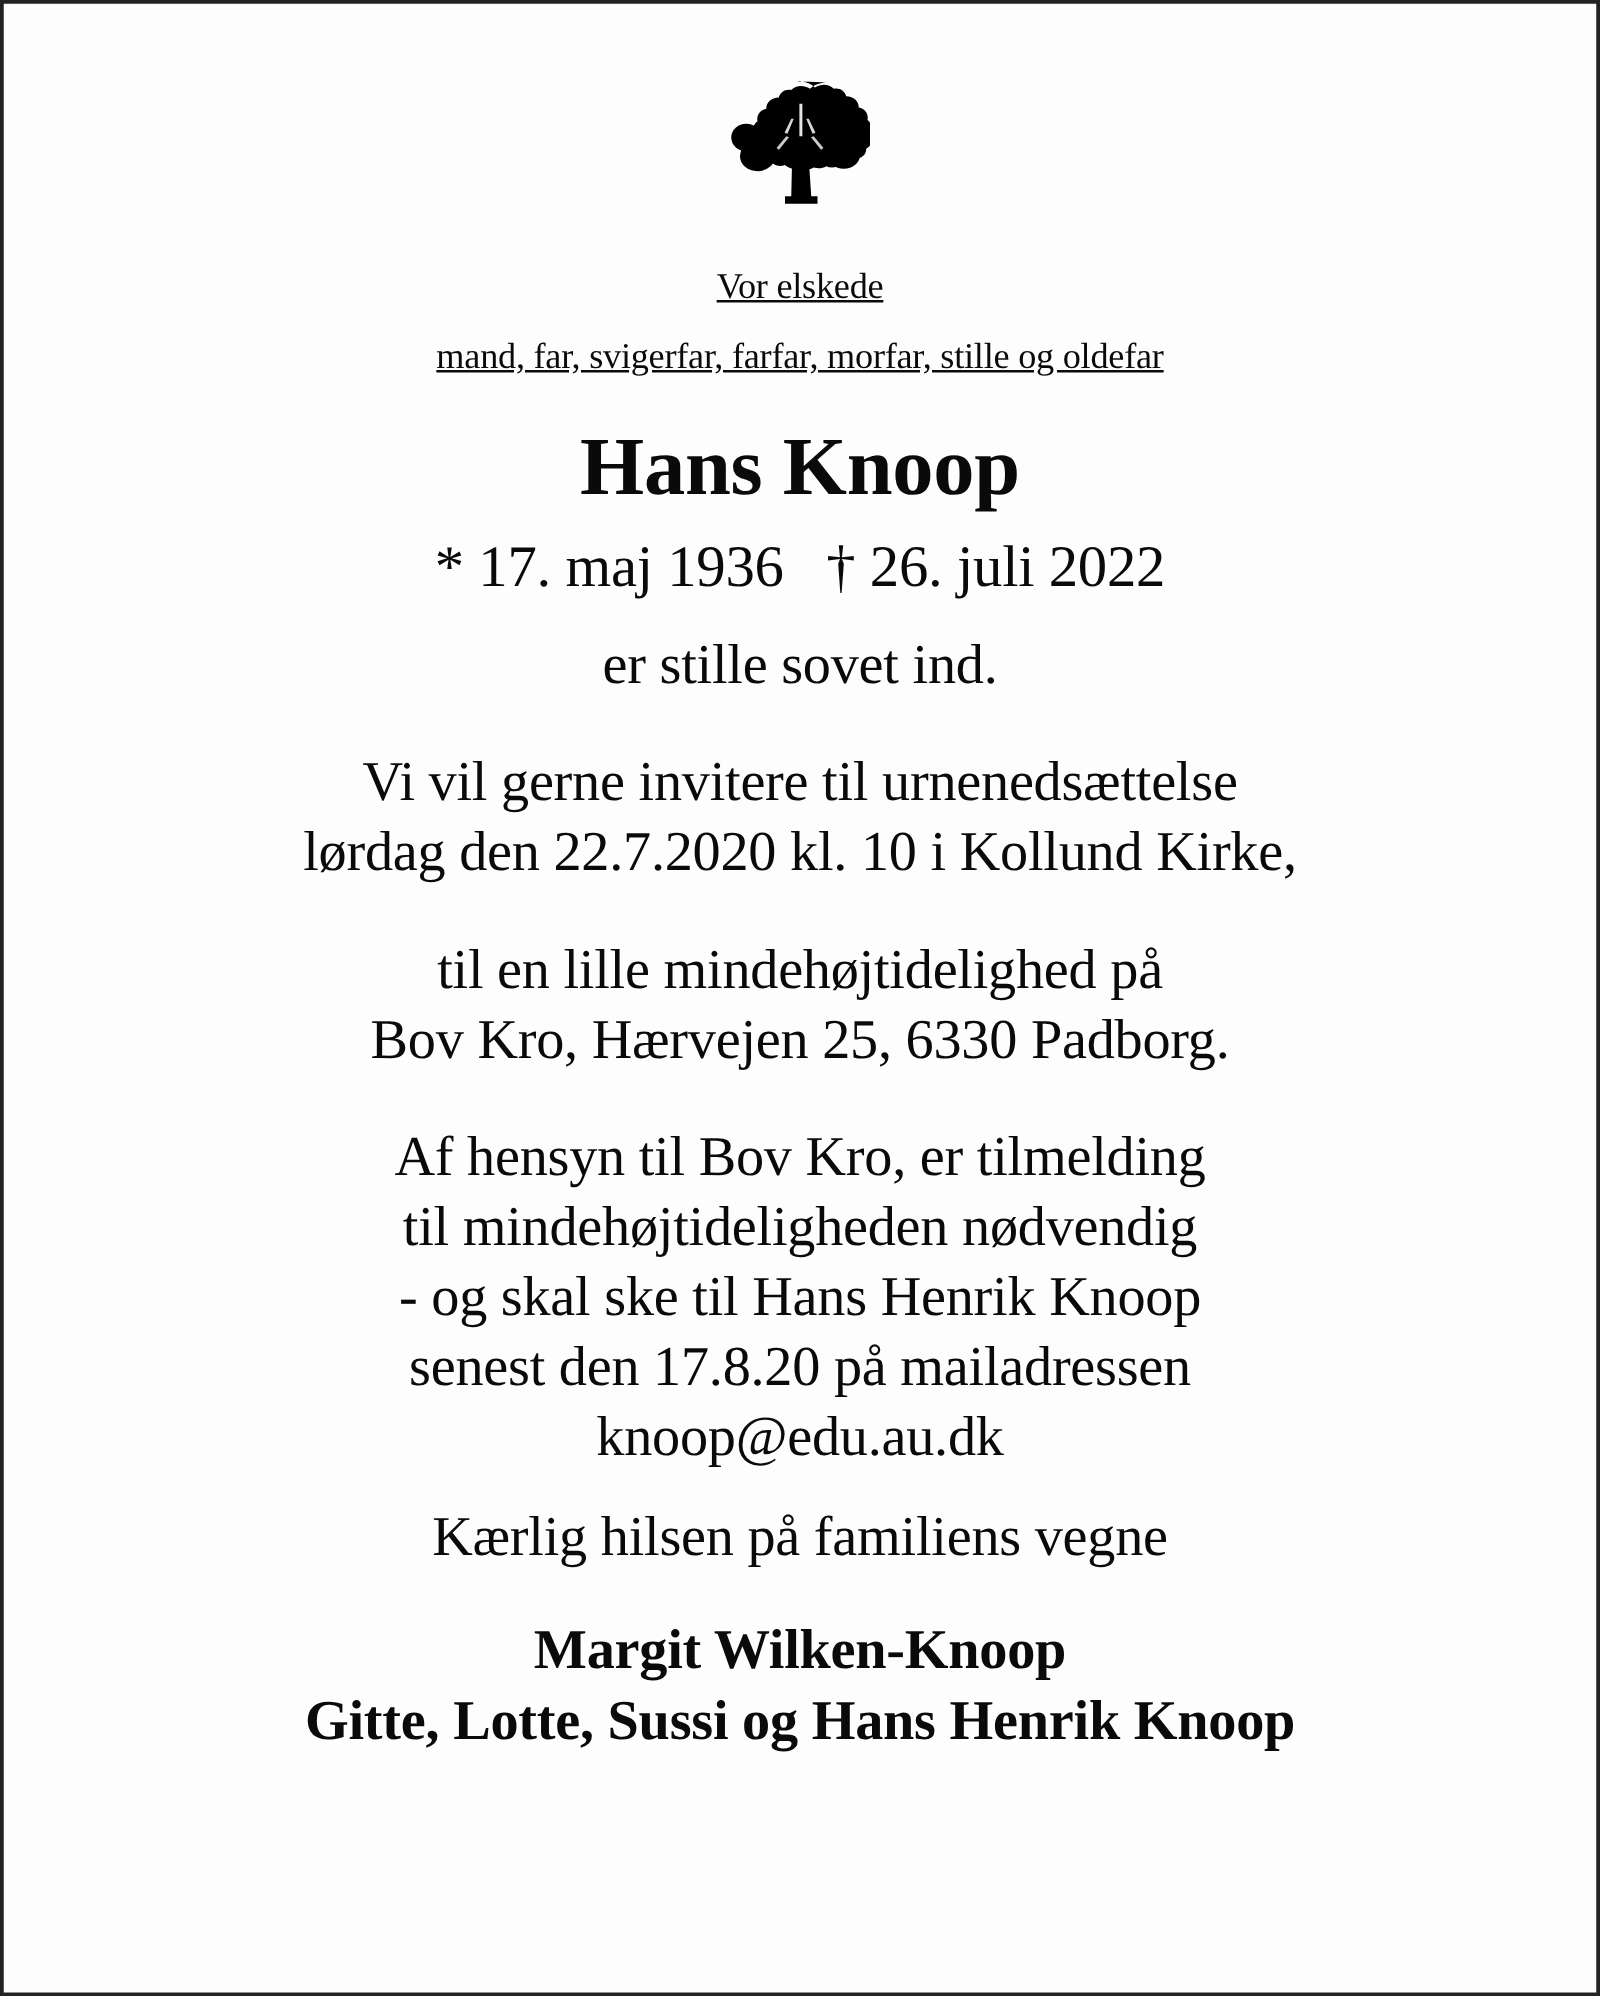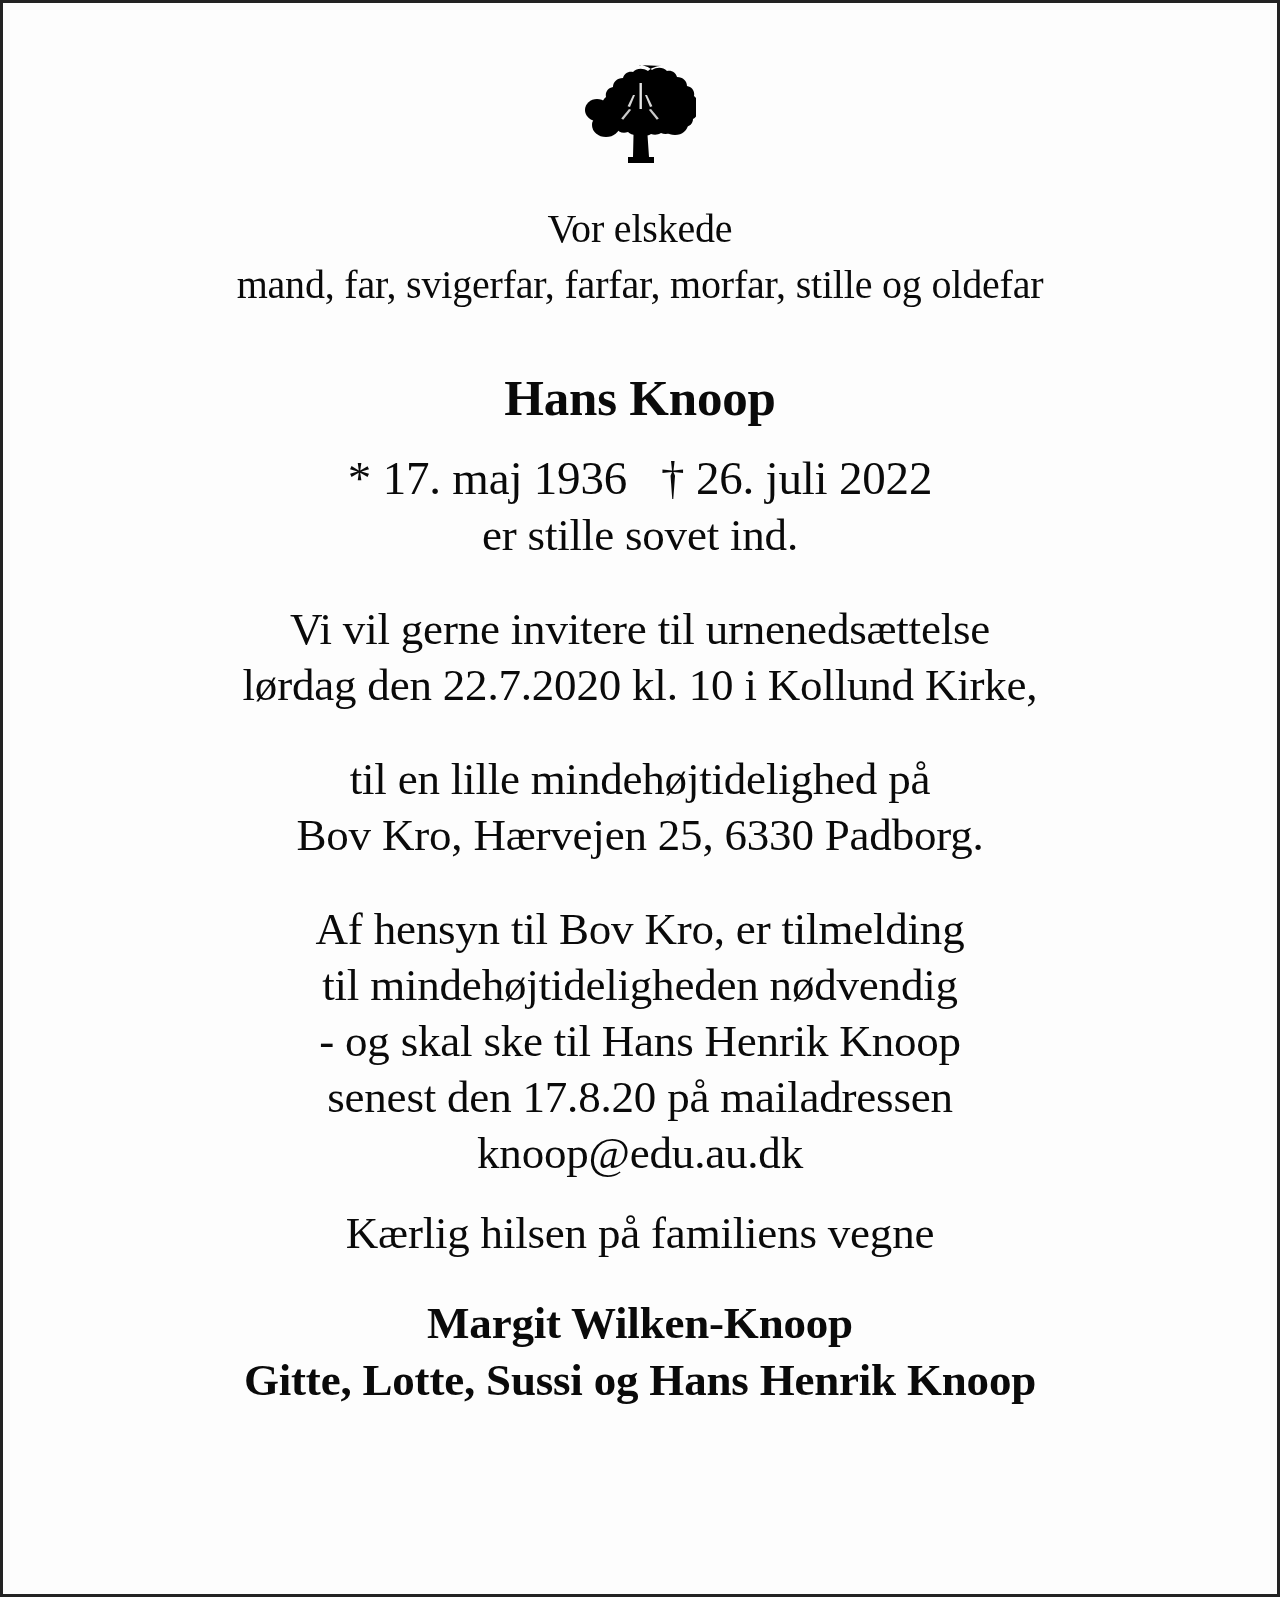--- a/index.html
+++ b/index.html
@@ -41,43 +41,45 @@
 
   .line {
     display: block;
     text-align: center;
     white-space: nowrap;
     letter-spacing: -0.2px;
   }
 
   .intro { margin-top: 34px; }
   .intro .line {
-    font-size: 40px;
-    line-height: 56px;
-    font-weight: 400;
+    font-size: 29px;
+    line-height: 56px;
+    font-weight: 400;
+    text-decoration: underline;
   }
 
   .deceased-name {
-    margin-top: 44px;
-    font-size: 51px;
+    margin-top: 20px;
+    font-size: 66px;
     line-height: 82px;
     font-weight: 700;
     letter-spacing: 0px;
   }
 
   .dates {
     margin-top: 10px;
     font-size: 47px;
     line-height: 58px;
     font-weight: 400;
   }
   .dates .sym { font-weight: 400; }
   .dates .gap { display: inline-block; width: 34px; }
 
   .passed {
+    margin-top: 20px;
     font-size: 45px;
     line-height: 56px;
     font-weight: 400;
   }
 
   .para { margin-top: 38px; }
   .para .line {
     font-size: 45px;
     line-height: 56px;
     font-weight: 400;

